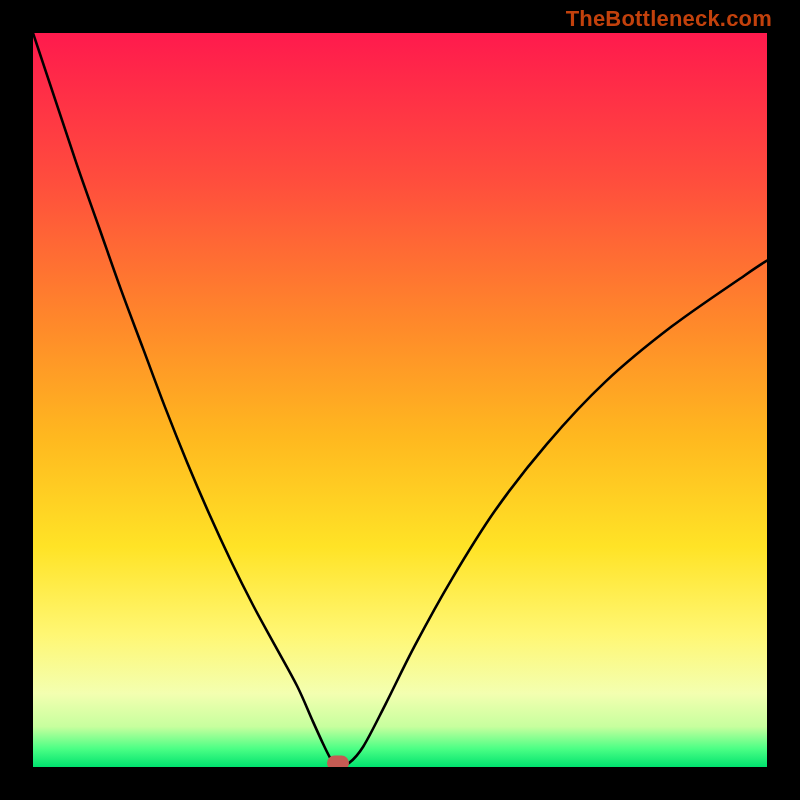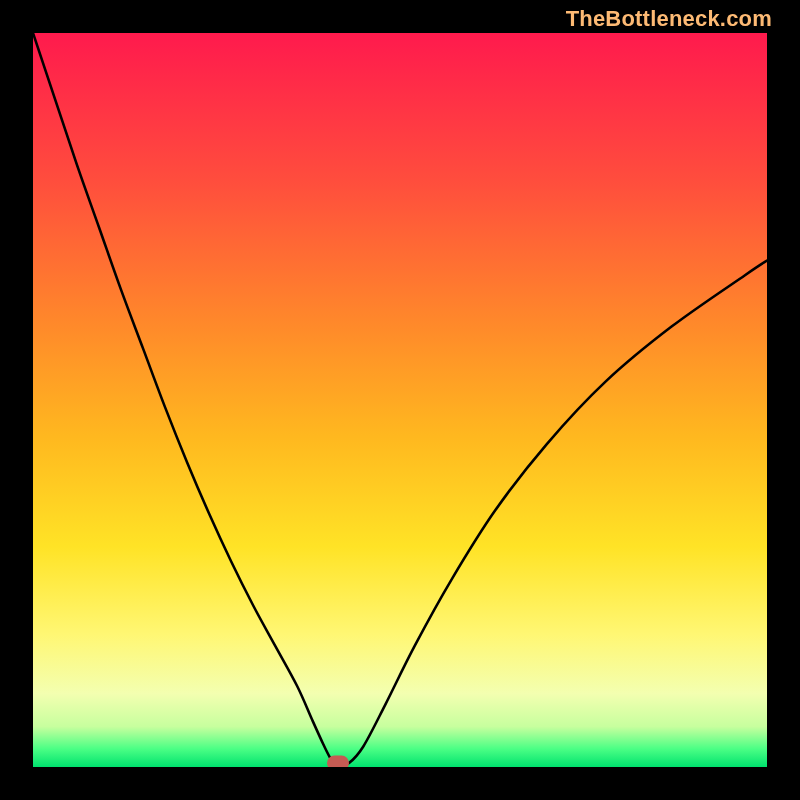--- a/index.html
+++ b/index.html
@@ -28,21 +28,21 @@
     overflow: hidden;
   }
   .gradient {
     position: absolute;
     inset: 0;
   }
   .watermark {
     position: absolute;
     top: 6px;
     right: 28px;
-    color: #fdba74;
+    color: #c2410c;
     font-size: 22px;
     font-weight: 600;
     letter-spacing: 0.2px;
   }
   svg.curve {
     position: absolute;
     inset: 0;
     width: 100%;
     height: 100%;
   }

